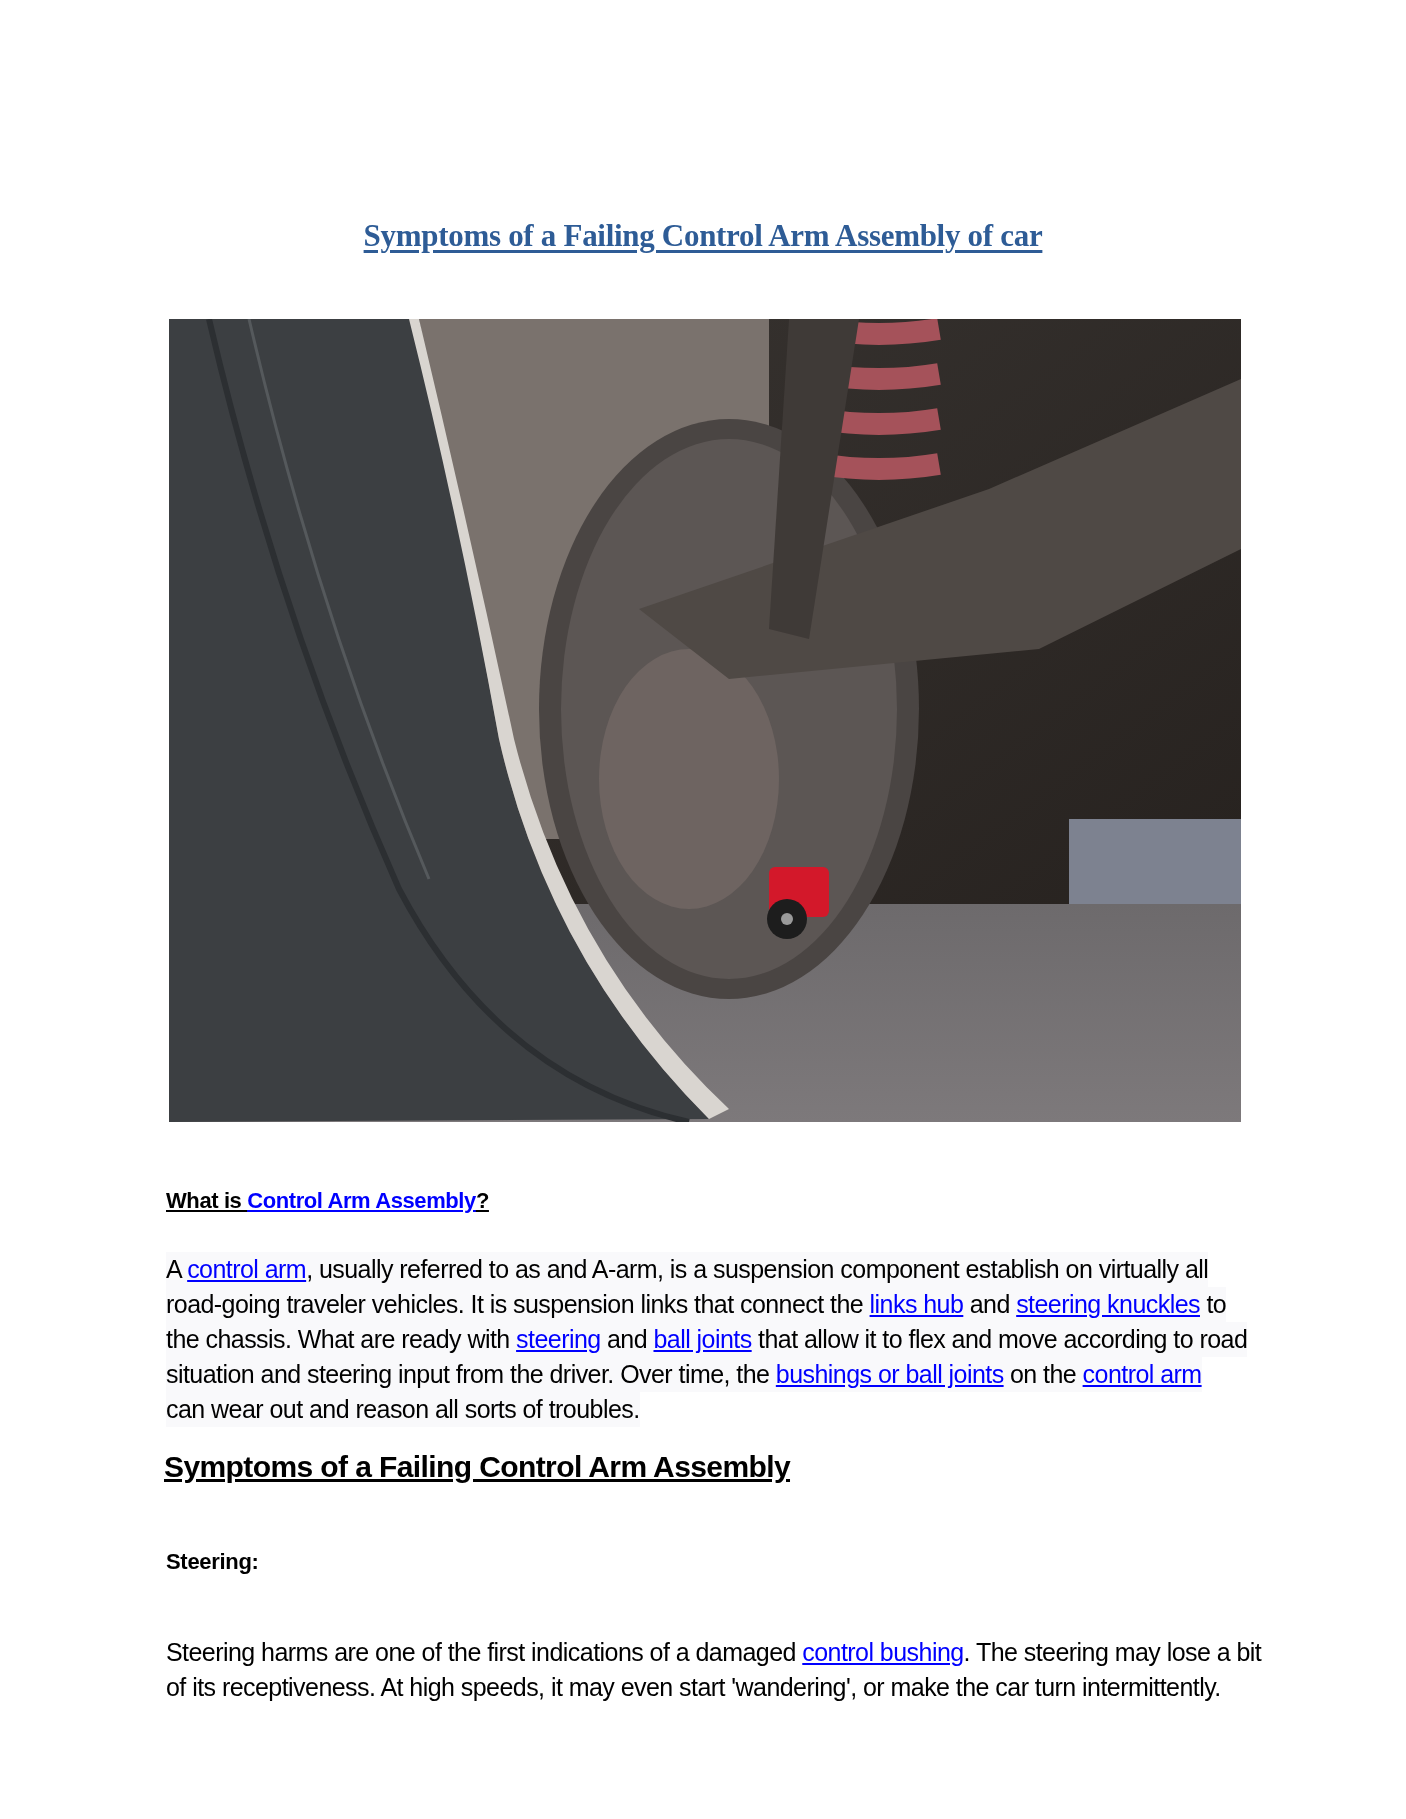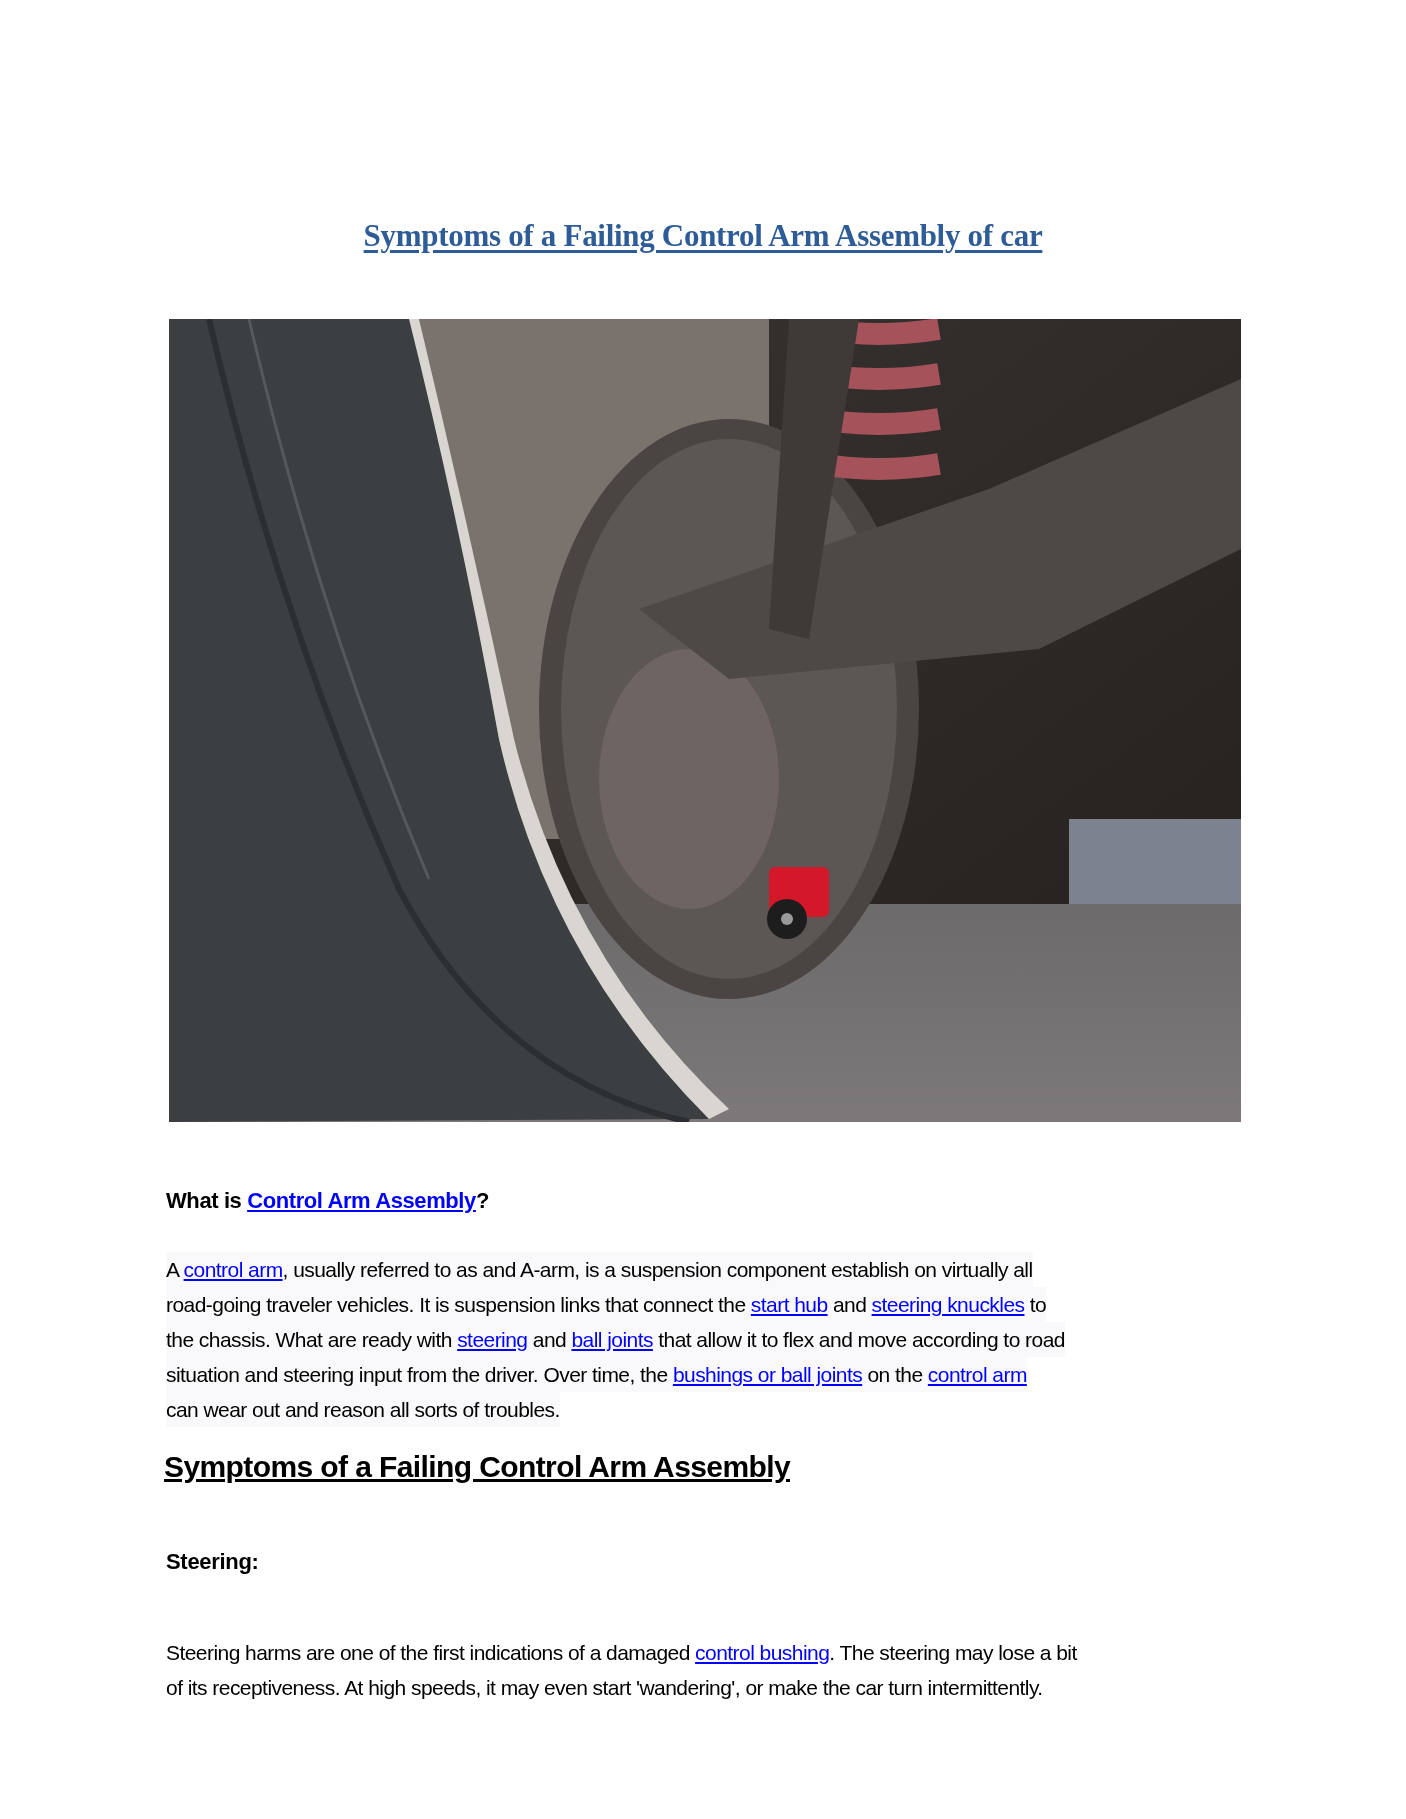--- a/index.html
+++ b/index.html
@@ -9,30 +9,30 @@
     font-family: "Liberation Serif", serif; font-weight: bold; font-size: 31px;
     color: #2e5c96; text-decoration: underline; text-underline-offset: 4px; letter-spacing: -0.3px;
   }
   .photo {
     position: absolute; left: 169px; top: 319px; width: 1072px; height: 803px; overflow: hidden;
     background: #555;
   }
   .photo svg { display: block; width: 100%; height: 100%; }
   .h-what {
     position: absolute; left: 166px; top: 1188px; font-weight: bold; font-size: 22px;
-    letter-spacing: -0.4px; white-space: nowrap;
+    text-decoration: underline; letter-spacing: -0.4px; white-space: nowrap;
   }
   .h-sym {
     position: absolute; left: 164px; top: 1450px; font-weight: bold; font-size: 30px;
     text-decoration: underline; letter-spacing: -0.6px; white-space: nowrap;
   }
   .h-steer {
     position: absolute; left: 166px; top: 1512px; font-weight: bold; font-size: 22px; letter-spacing: -0.3px; margin-top: 37px;
   }
-  .para { position: absolute; left: 166px; font-size: 21px; letter-spacing: -0.55px; }
+  .para { position: absolute; left: 166px; font-size: 25px; letter-spacing: -0.55px; }
   .para .line { display: block; height: 35px; line-height: 35px; white-space: nowrap; background: #f9f9fb; width: fit-content; }
   .para.plain .line { background: transparent; }
   a, .link { color: #0000ff; text-decoration: underline; cursor: pointer; }
 </style>
 </head>
 <body>
 
 <h1 class="page-title" style="margin:0;">Symptoms of a Failing Control Arm Assembly of car</h1>
 
 <div class="photo">
@@ -71,21 +71,21 @@
     <circle cx="618" cy="600" r="6" fill="#9a9a9a"></circle>
   </svg>
 </div>
 
 <div class="h-what">
   <span>What is </span><a class="link">Control Arm Assembly</a><span>?</span>
 </div>
 
 <div class="para" id="para-what" style="top:1252px;">
     <span class="line"><span>A </span><a class="link">control arm</a><span>, usually referred to as and A-arm, is a suspension component establish on virtually all</span></span>
-    <span class="line"><span>road-going traveler vehicles. It is suspension links that connect the </span><a class="link">start hub</a><span> and </span><a class="link">steering knuckles</a><span> to</span></span>
+    <span class="line"><span>road-going traveler vehicles. It is suspension links that connect the </span><a class="link">links hub</a><span> and </span><a class="link">steering knuckles</a><span> to</span></span>
     <span class="line"><span>the chassis. What are ready with </span><a class="link">steering</a><span> and </span><a class="link">ball joints</a><span> that allow it to flex and move according to road</span></span>
     <span class="line"><span>situation and steering input from the driver. Over time, the </span><a class="link">bushings or ball joints</a><span> on the </span><a class="link">control arm</a></span>
     <span class="line"><span>can wear out and reason all sorts of troubles.</span></span>
   </div>
 
 <div class="h-sym">Symptoms of a Failing Control Arm Assembly</div>
 
 <div class="h-steer">Steering:</div>
 
 <div class="para plain" id="para-steer" style="top:1635px;">

